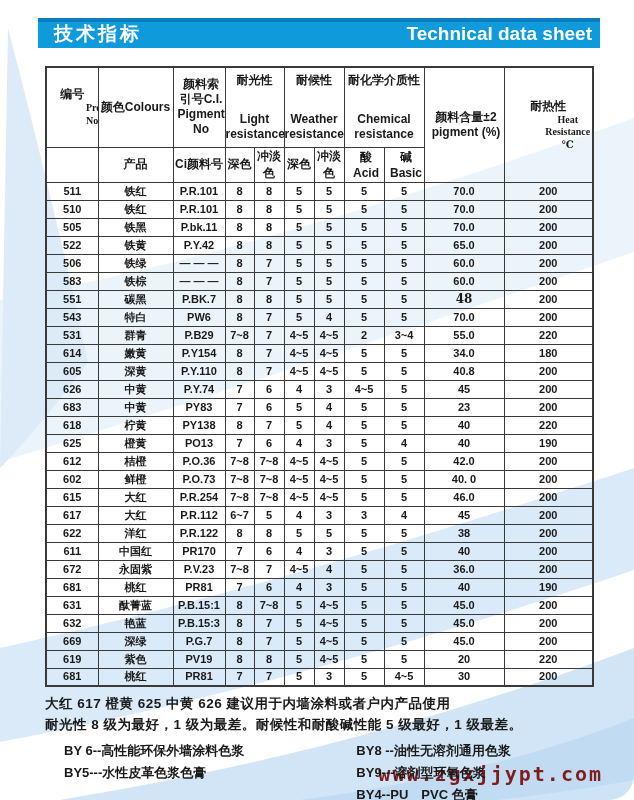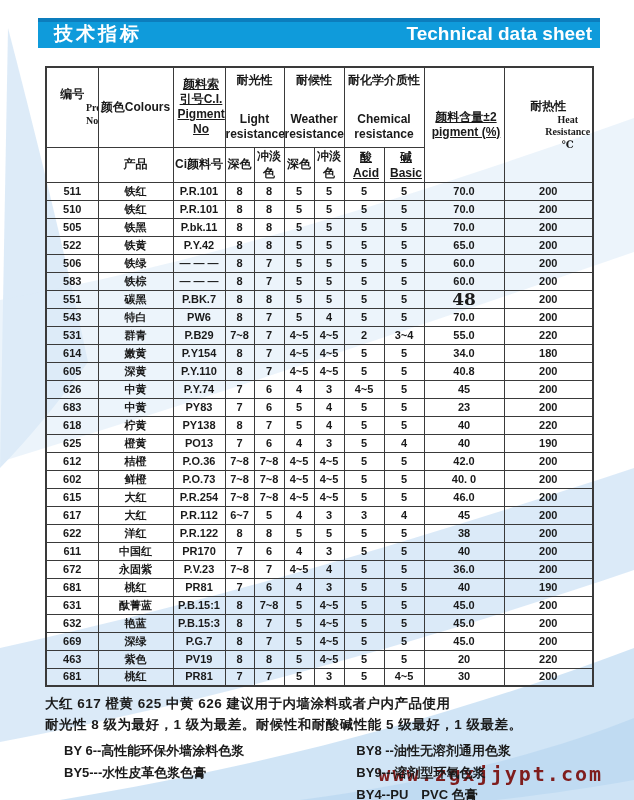--- a/index.html
+++ b/index.html
@@ -5,21 +5,21 @@
   :root{
     --accent:#0f9bdb;
     --accent-dark:#0c7dbd;
     --swoosh:#d9e9f7;
     --border:#3a3a3a;
     --ink:#1a1a1a;
   }
   *{margin:0;padding:0;box-sizing:border-box;}
   html,body{background:#fff;}
   body{font-family:"Liberation Sans","DejaVu Sans",sans-serif;color:var(--ink);}
-  .page{position:relative;width:634px;height:800px;background:#fff;overflow:hidden;}
+  .page{position:relative;width:634px;height:800px;background:#fff;overflow:hidden;border-radius:25px;}
 
   
   .bg{position:absolute;inset:0;z-index:0;}
   .content{position:relative;z-index:1;}
 
   
   .titlebar{
     margin:18px 34px 0 38px;
     height:30px;
     background:var(--accent);
@@ -44,29 +44,29 @@
     text-align:center;
     vertical-align:middle;
     font-weight:bold;
     color:var(--ink);
     overflow:hidden;
   }
   table.tds{border:2px solid var(--border);}
   thead tr.h1 th{height:80px;font-size:12px;line-height:1.25;}
   thead tr.h2 th{height:27px;font-size:12px;}
   tbody td{height:18px;font-size:11px;line-height:1;}
-  th.left{text-align:left;padding-left:4px;text-decoration:underline;}
+  th.left{text-align:left;padding-left:4px;}
   .serif{font-family:"Liberation Serif","DejaVu Serif",serif;}
   .sm{font-size:10px;font-weight:bold;margin-left:39px;}
   .en{font-weight:bold;margin-top:24px;}
   td.pencil{
     color:#878787;
     font-weight:400;
     font-family:"DejaVu Serif",serif;
-    font-size:17px;
+    font-size:12px;
   }
 
   
   .notes{margin:7px 0 0 45px;}
   .notes p{font-size:13.5px;font-weight:bold;line-height:1.55;letter-spacing:.5px;}
 
   .legend{display:flex;margin:6px 0 0 64px;}
   .legend-col{display:flex;flex-direction:column;gap:3px;}
   .legend-col.right{margin-left:112px;}
   .legend-col div{font-size:13px;font-weight:bold;line-height:1.45;}
@@ -491,21 +491,21 @@
             <td>8</td>
             <td>7</td>
             <td>5</td>
             <td>4~5</td>
             <td>5</td>
             <td>5</td>
             <td>45.0</td>
             <td>200</td>
           </tr>
           <tr>
-            <td>463</td>
+            <td>619</td>
             <td>紫色</td>
             <td>PV19</td>
             <td>8</td>
             <td>8</td>
             <td>5</td>
             <td>4~5</td>
             <td>5</td>
             <td>5</td>
             <td>20</td>
             <td>220</td>

